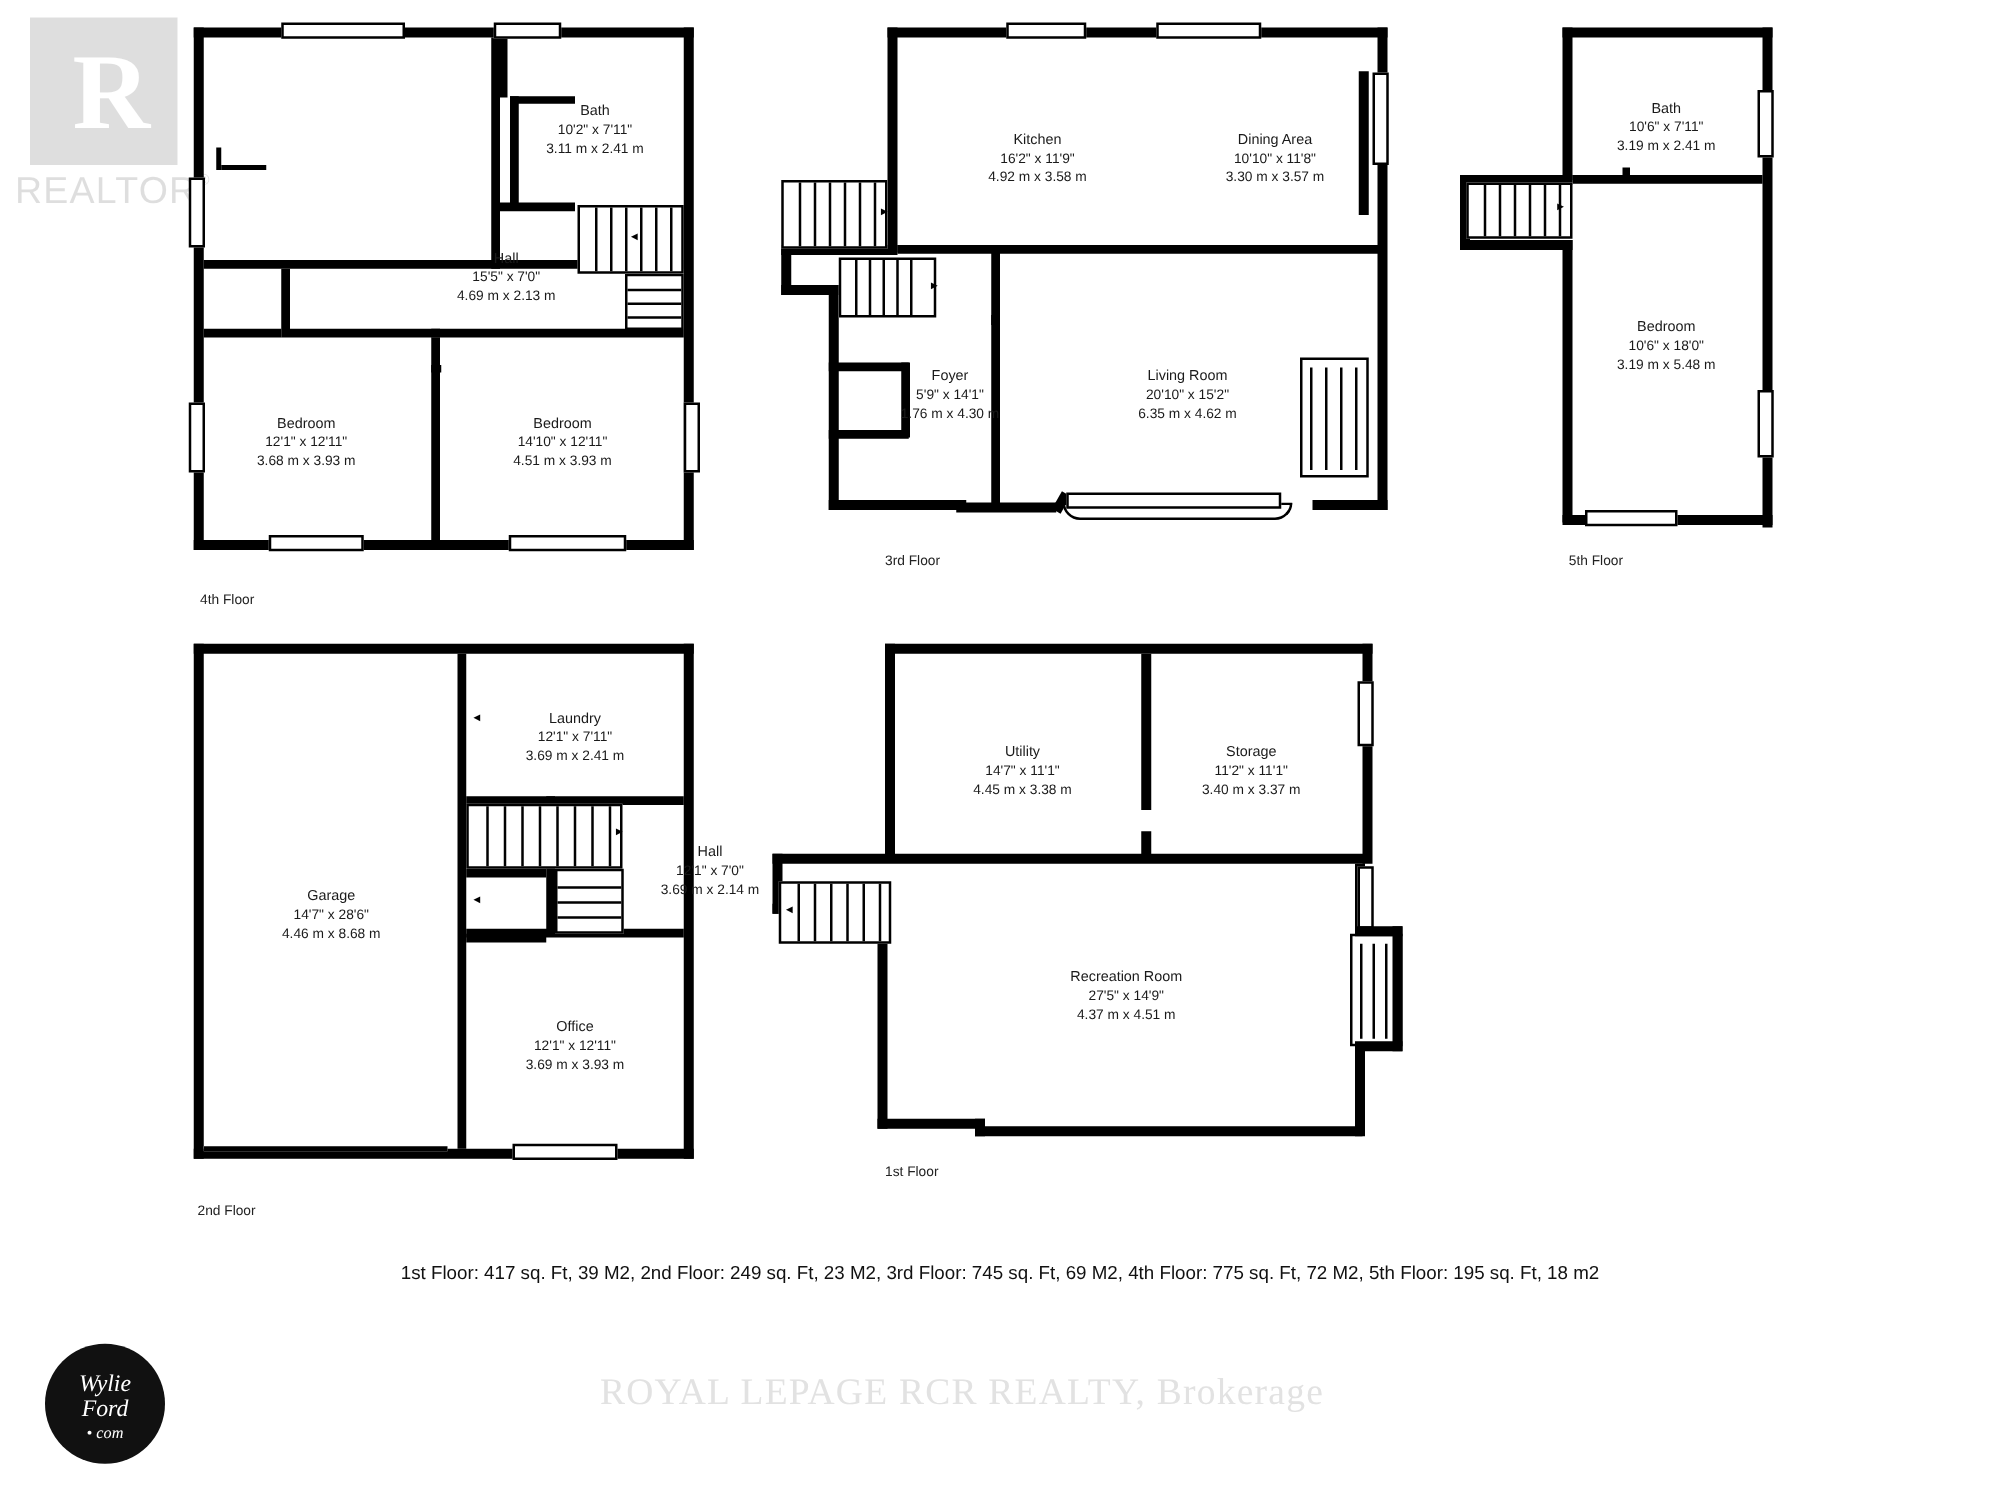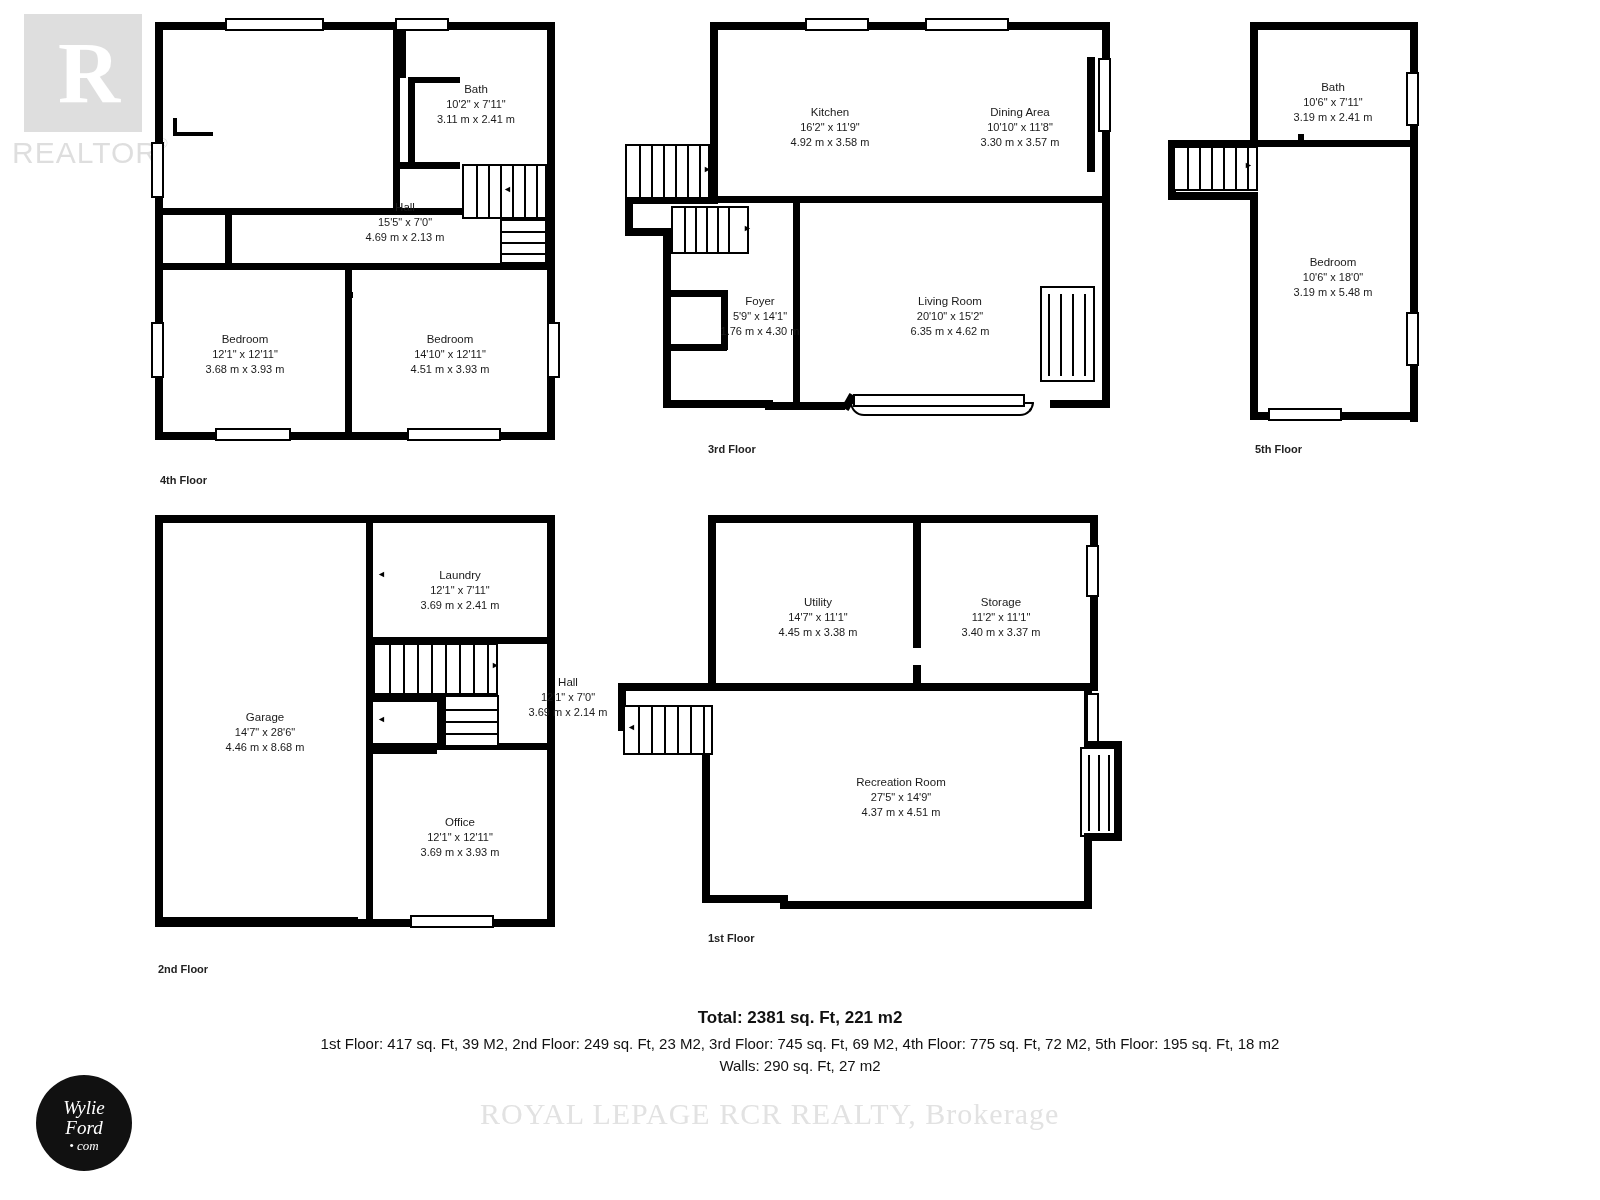--- a/index.html
+++ b/index.html
@@ -6,21 +6,21 @@
   body{
     width:1600px;height:1200px;position:relative;background:#ffffff;
     font-family:"Liberation Sans", sans-serif;color:#111;overflow:hidden;
   }
   .plan{position:absolute;}
   .wall{position:absolute;background:#000;}
   .thin{position:absolute;background:#000;}
   .win{position:absolute;background:#fff;border:2px solid #000;}
   .room-label{position:absolute;text-align:center;line-height:1.33;font-size:11px;color:#1a1a1a;white-space:nowrap;}
   .room-label .nm{font-size:11.5px;}
-  .floor-label{position:absolute;font-size:11px;color:#222;font-weight:bold;}
+  .floor-label{position:absolute;font-size:11px;color:#222;}
   .arrow{position:absolute;font-size:9px;color:#000;line-height:1;}
   
   .stairs{position:absolute;border:2px solid #000;background:#fff;box-sizing:border-box;}
   .stairs .tread{position:absolute;background:#000;}
   .fire{position:absolute;border:2px solid #000;background:#fff;box-sizing:border-box;}
   .fire i{position:absolute;background:#000;display:block;}
 
   
   #realtor-watermark{position:absolute;left:6px;top:8px;width:190px;height:185px;opacity:.28;}
   #realtor-watermark .rbox{position:absolute;left:18px;top:6px;width:118px;height:118px;background:#8d8d8d;}
@@ -348,23 +348,21 @@
   </div>
   <div class="room-label" style="left:213px;top:260px;width:140px;">
     <div class="nm">Recreation Room</div>
     <div>27'5" x 14'9"</div>
     <div>4.37 m x 4.51 m</div>
   </div>
 </div>
 <div class="floor-label" style="left:708px;top:932px;">1st Floor</div>
 
 <div id="summary">
-  <div class="total">Total: 2381 sq. Ft, 221 m2</div>
   <div class="line">1st Floor: 417 sq. Ft, 39 M2, 2nd Floor: 249 sq. Ft, 23 M2, 3rd Floor: 745 sq. Ft, 69 M2, 4th Floor: 775 sq. Ft, 72 M2, 5th Floor: 195 sq. Ft, 18 m2</div>
-  <div class="line">Walls: 290 sq. Ft, 27 m2</div>
 </div>
 
 <div id="brokerage-watermark">ROYAL LEPAGE RCR REALTY, Brokerage</div>
 
 <div id="wylie-logo">
   <div class="l1">Wylie</div>
   <div class="l2">Ford</div>
   <div class="l3">• com</div>
 </div>
 

